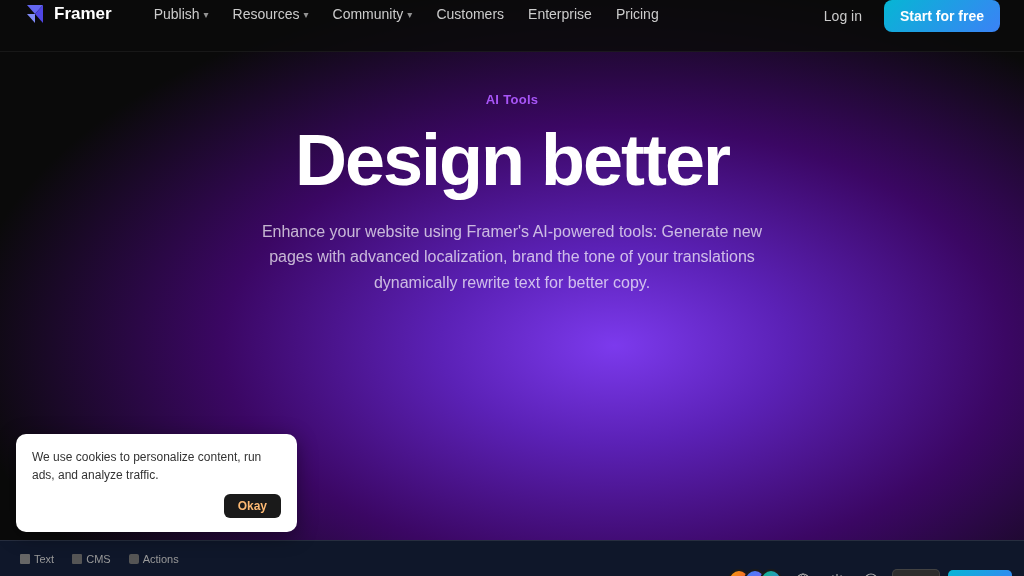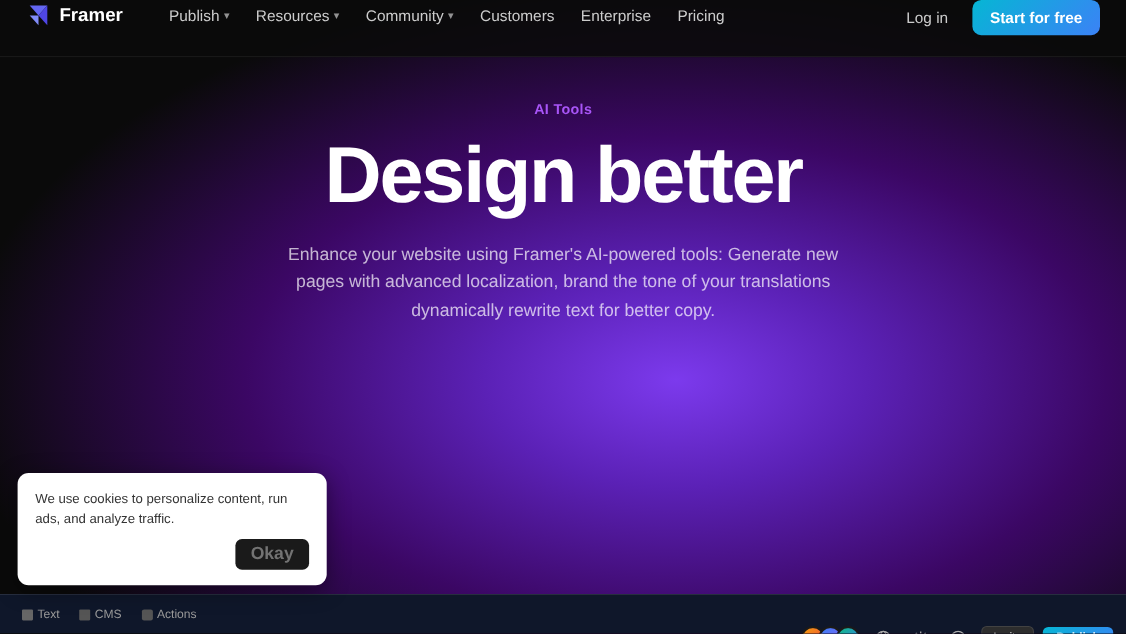--- a/index.html
+++ b/index.html
@@ -267,22 +267,22 @@
 
     .cookie-text {
       font-size: 12px;
       color: #333;
       line-height: 1.5;
     }
 
     .cookie-okay {
       align-self: flex-end;
       background: #1a1a1a;
-      color: #737373;
-      font-size: 16px;
+      color: #fdba74;
+      font-size: 12px;
       font-weight: 600;
       padding: 5px 14px;
       border-radius: 6px;
       cursor: pointer;
       border: none;
     }
   </style>
 </head>
 <body>
 

